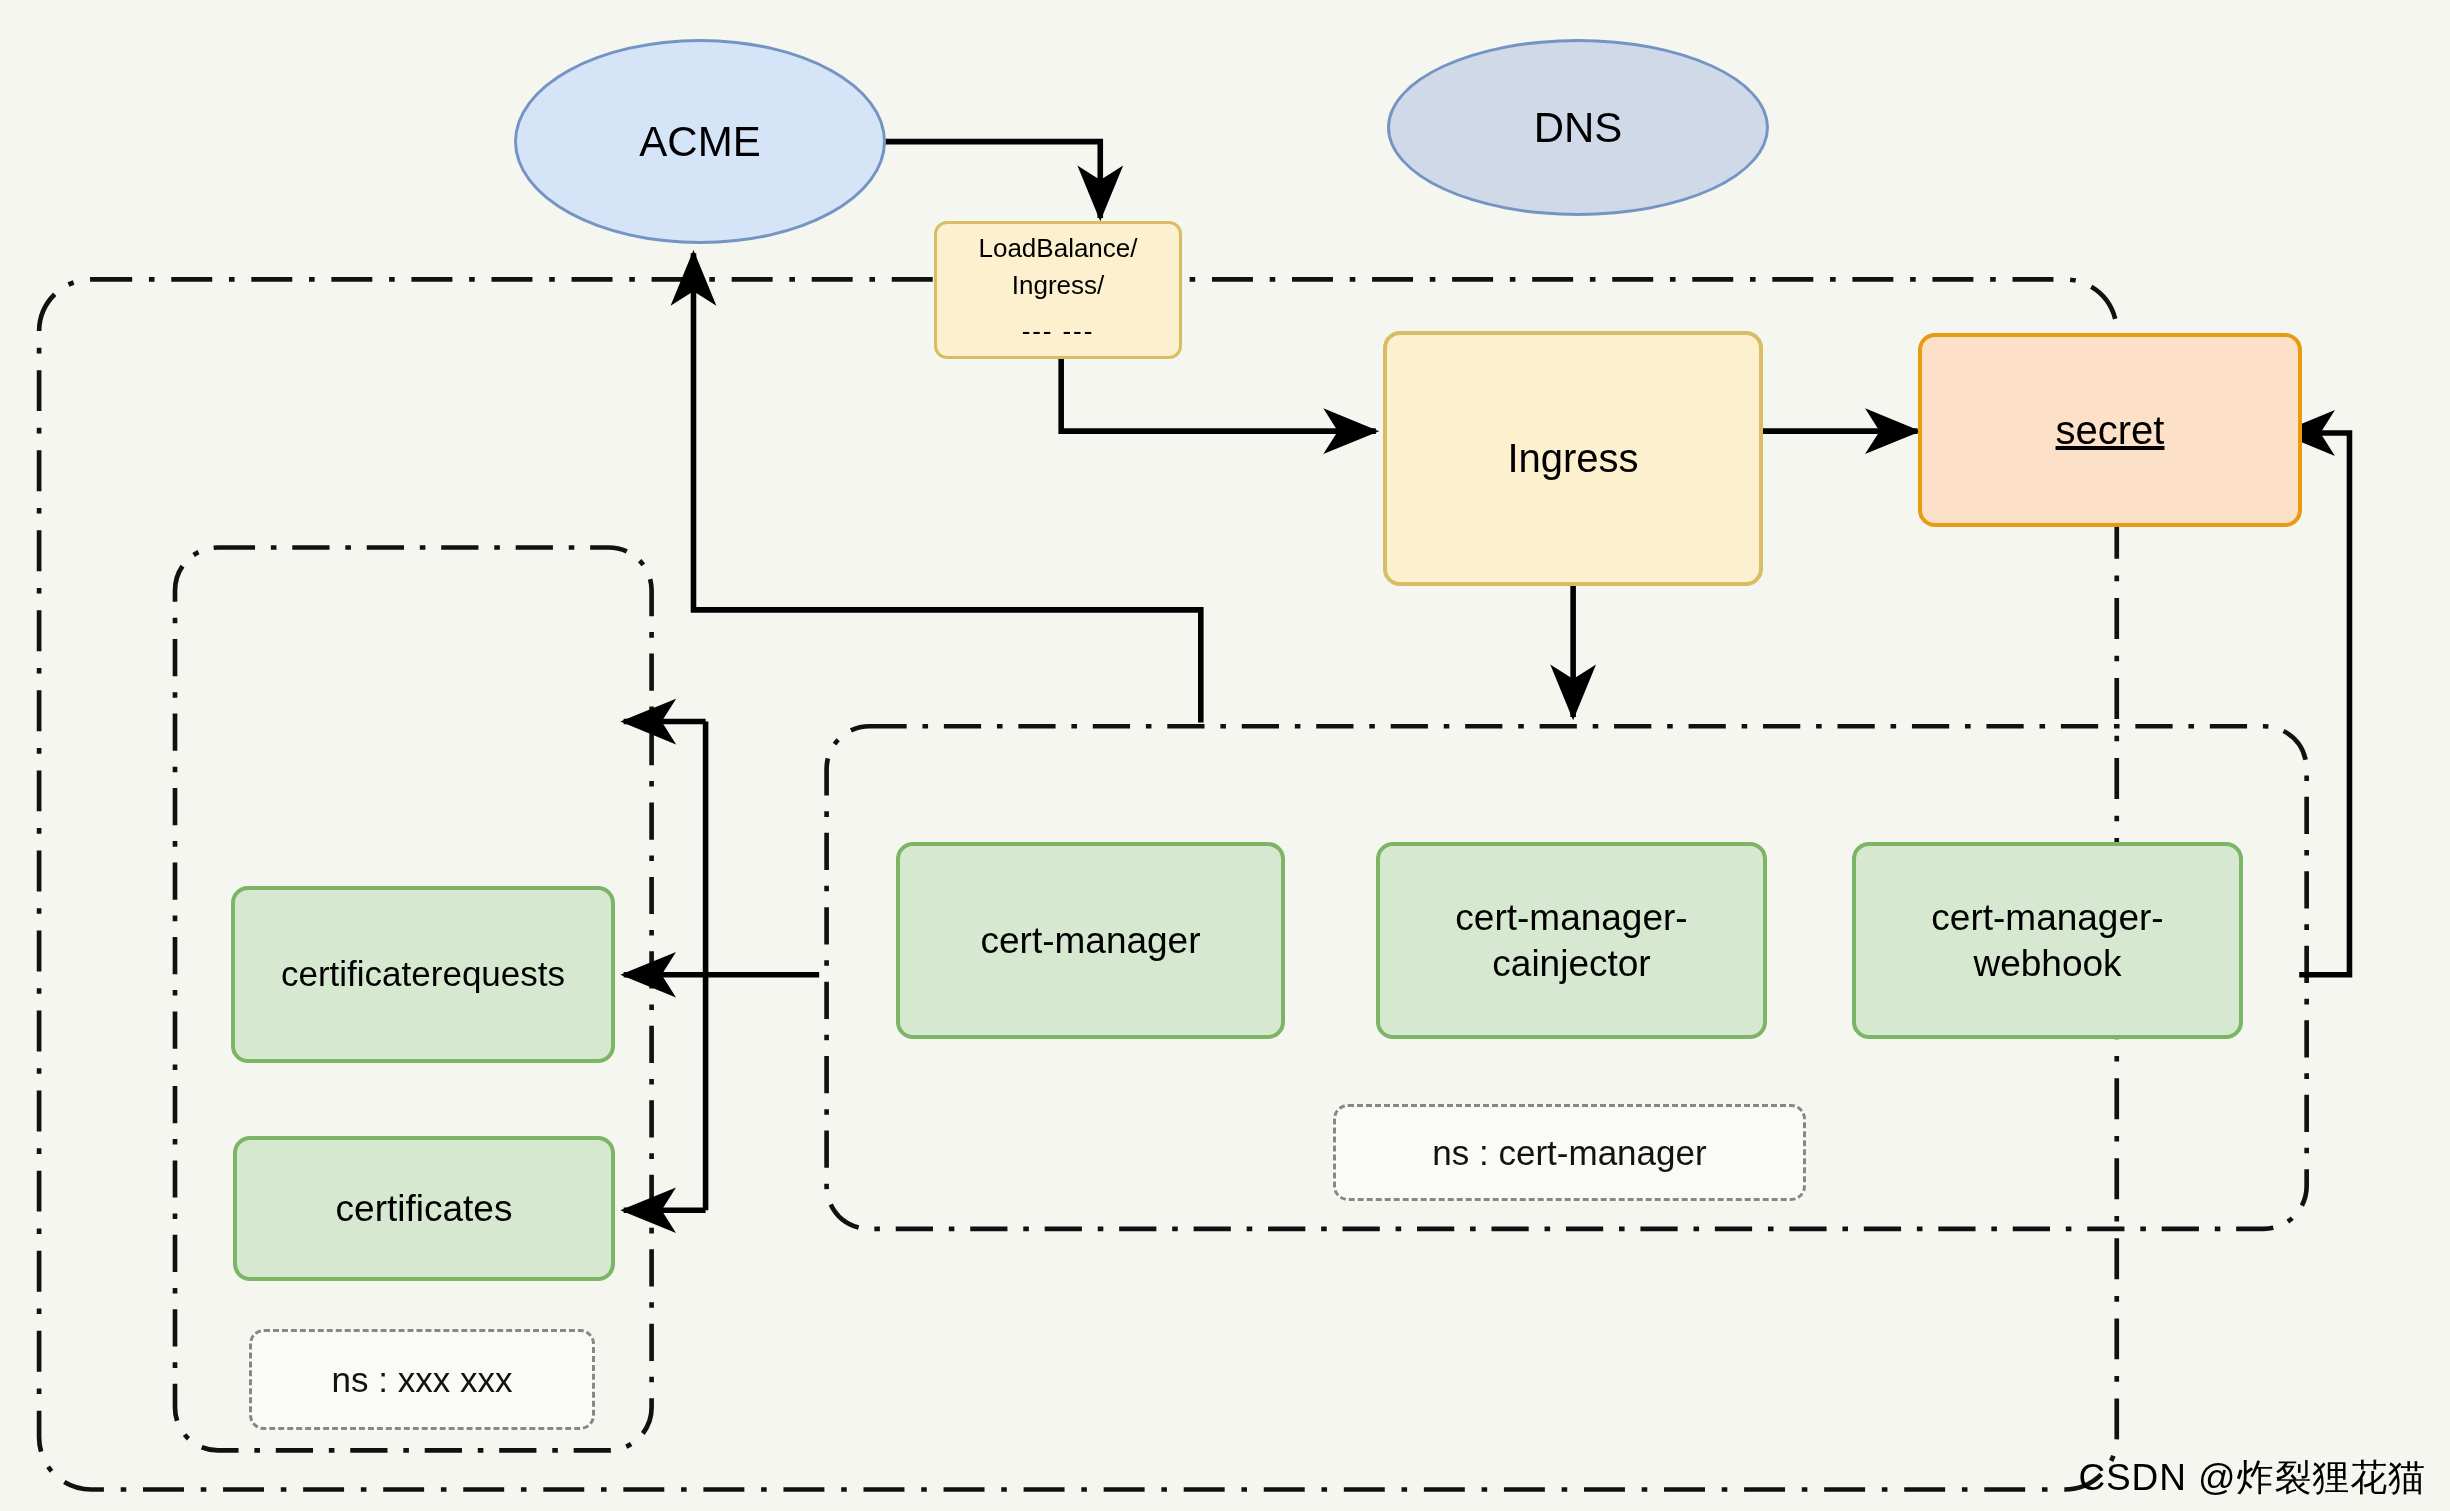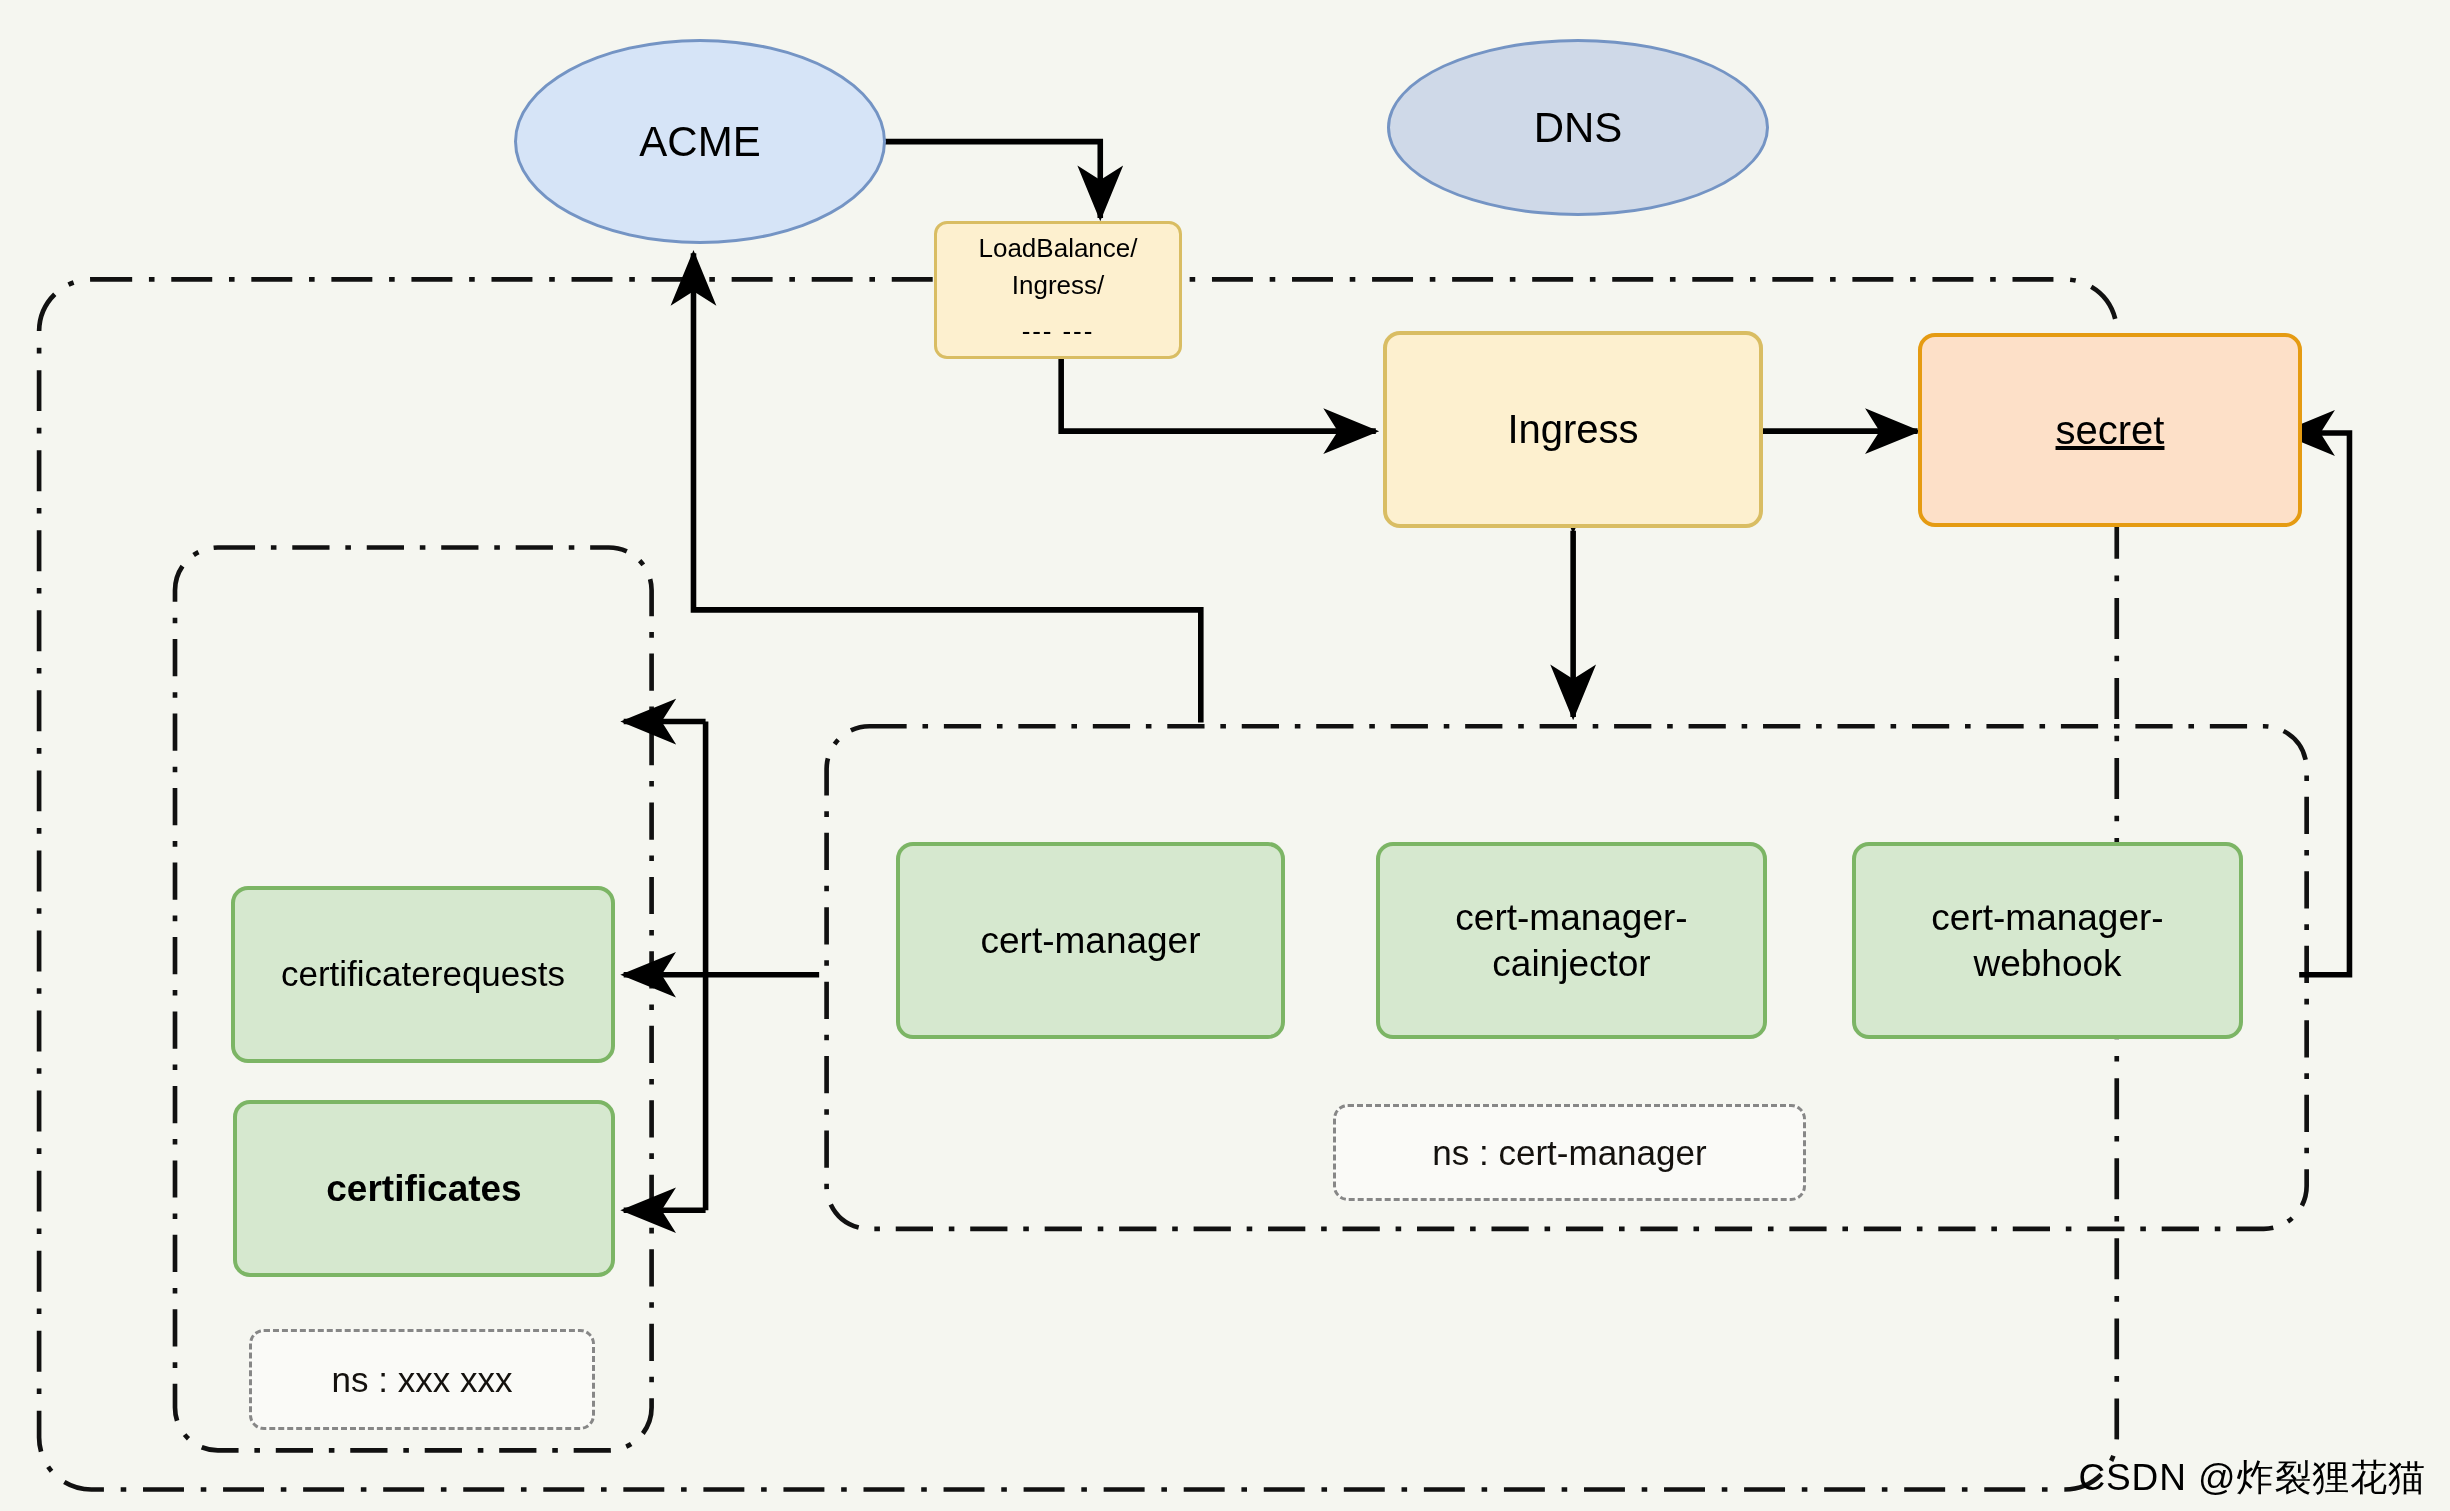--- a/index.html
+++ b/index.html
@@ -131,34 +131,34 @@
   <div class="node ellipse dns" style="left:1387px; top:39px; width:382px; height:177px;">
     <span>DNS</span>
   </div>
 
   <div class="node lbbox" style="left:934px; top:221px; width:248px; height:138px;">
     <span>LoadBalance/</span>
     <span>Ingress/</span>
     <span class="lb-dashes">--- ---</span>
   </div>
 
-  <div class="node rbox yellowbox" style="left:1383px; top:331px; width:380px; height:197px;">
+  <div class="node rbox yellowbox" style="left:1383px; top:331px; width:380px; height:255px;">
     <span>Ingress</span>
   </div>
 
   <div class="node rbox orangebox" style="left:1918px; top:333px; width:384px; height:194px;text-decoration:underline;">
     <span>secret</span>
   </div>
 
 
   <div class="node rbox greenbox" style="left:231px; top:886px; width:384px; height:177px;">
     <span style="font-size:35px;">certificaterequests</span>
   </div>
 
-  <div class="node rbox greenbox" style="left:233px; top:1100px; width:382px; height:177px;font-weight:bold;">
+  <div class="node rbox greenbox" style="left:233px; top:1136px; width:382px; height:145px;">
     <span>certificates</span>
   </div>
 
   <div class="nslabel" style="left:249px; top:1329px; width:346px; height:101px;">
     <span>ns : xxx xxx</span>
   </div>
 
   <div class="node rbox greenbox" style="left:896px; top:842px; width:389px; height:197px;">
     <span>cert-manager</span>
   </div>

